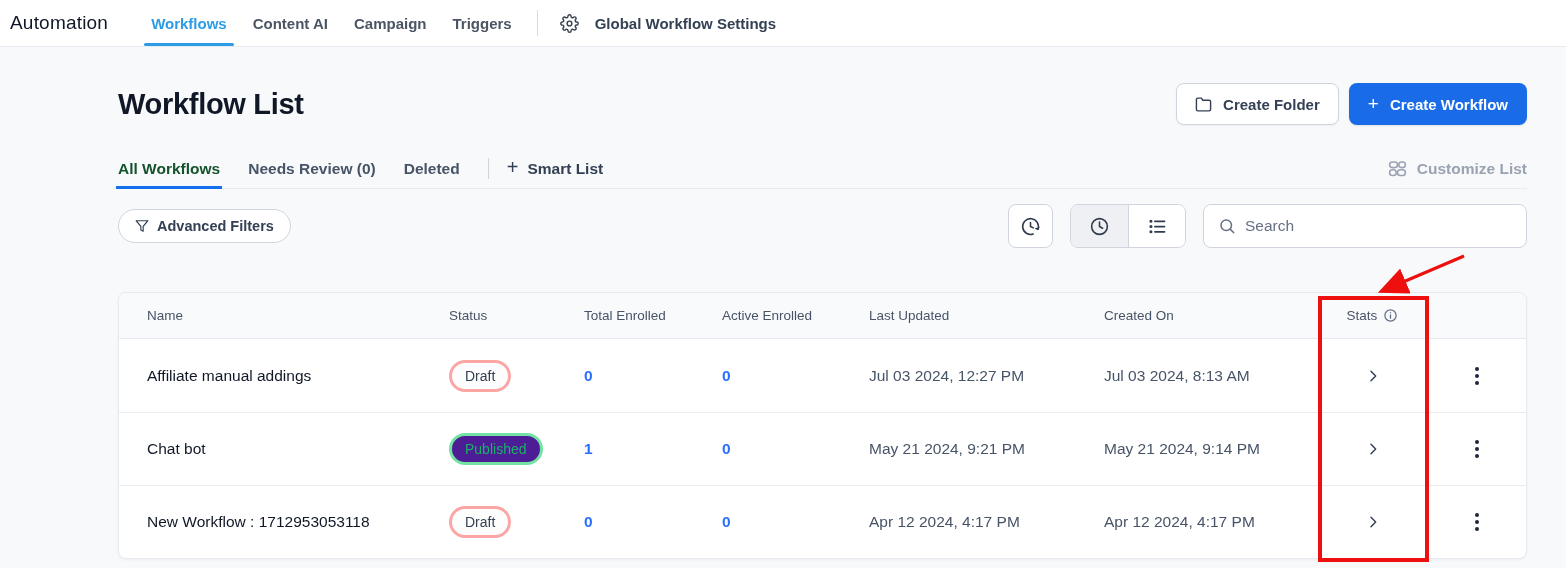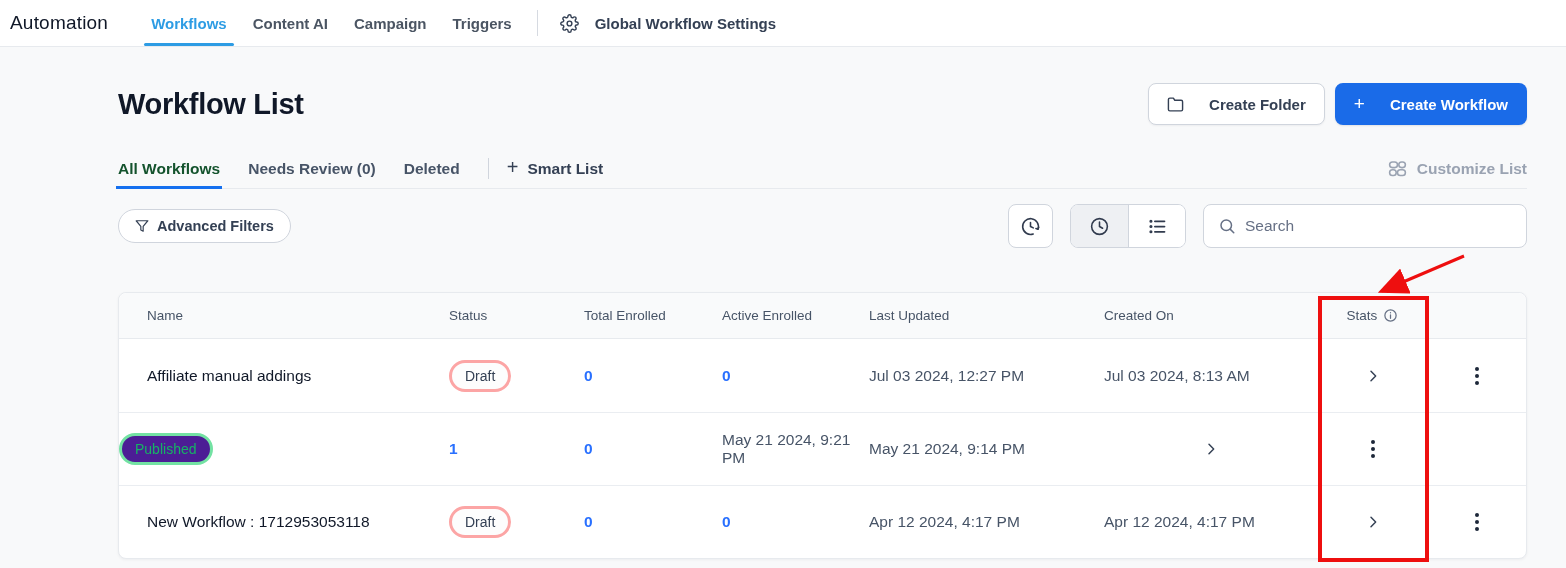--- a/index.html
+++ b/index.html
@@ -32,21 +32,21 @@
   .nav-settings svg { width:19px; height:19px; stroke:#344054; }
 
   
   .content { padding:0 39px 0 118px; }
 
   .page-header { display:flex; align-items:center; justify-content:space-between; margin-top:36px; }
   .page-title { font-size:29px; font-weight:700; color:#101828; letter-spacing:-.3px; }
   .header-actions { display:flex; gap:10px; }
   .btn {
     height:42px; border-radius:8px; font-size:15px; font-weight:600;
-    display:flex; align-items:center; gap:25px; padding:0 18px; cursor:pointer;
+    display:flex; align-items:center; gap:11px; padding:0 18px; cursor:pointer;
     font-family:"Liberation Sans", sans-serif; border:1px solid transparent;
   }
   .btn-secondary { background:#ffffff; border-color:#d0d5dd; color:#344054; box-shadow:0 1px 2px rgba(16,24,40,.05); }
   .btn-secondary svg { width:17px; height:17px; stroke:#344054; }
   .btn-primary { background:#1a6be8; color:#ffffff; box-shadow:0 1px 2px rgba(16,24,40,.1); }
   .btn-primary .plus { font-size:19px; font-weight:500; line-height:1; margin-top:-2px; }
 
   
   .list-tabs {
     margin-top:24px; display:flex; align-items:stretch; border-bottom:1px solid #e7eaee; height:40px;
@@ -285,20 +285,21 @@
       <div class="cell-actions">
           <div class="kebab">
             <span></span>
             <span></span>
             <span></span>
           </div>
         </div>
     </div>
 
     <div class="trow tbody-row">
+      <div class="cell-name">Chat bot</div>
       <div><span class="badge published">Published</span></div>
       <div class="num">1</div>
       <div class="num">0</div>
       <div class="date">May 21 2024, 9:21 PM</div>
       <div class="date">May 21 2024, 9:14 PM</div>
       <div class="cell-stats">
         <span>
           <svg viewBox="0 0 24 24" fill="none" stroke-width="2.2" stroke-linecap="round" stroke-linejoin="round">
               <polyline points="9 5 16 12 9 19"></polyline>
             </svg>

